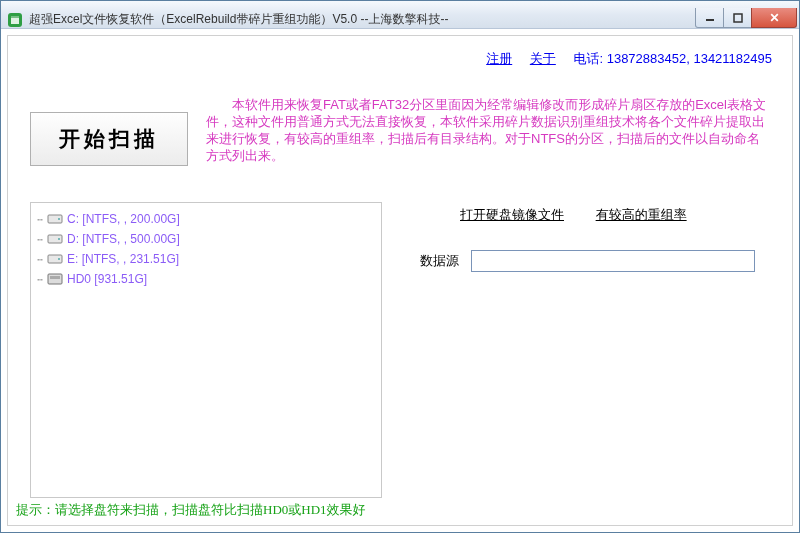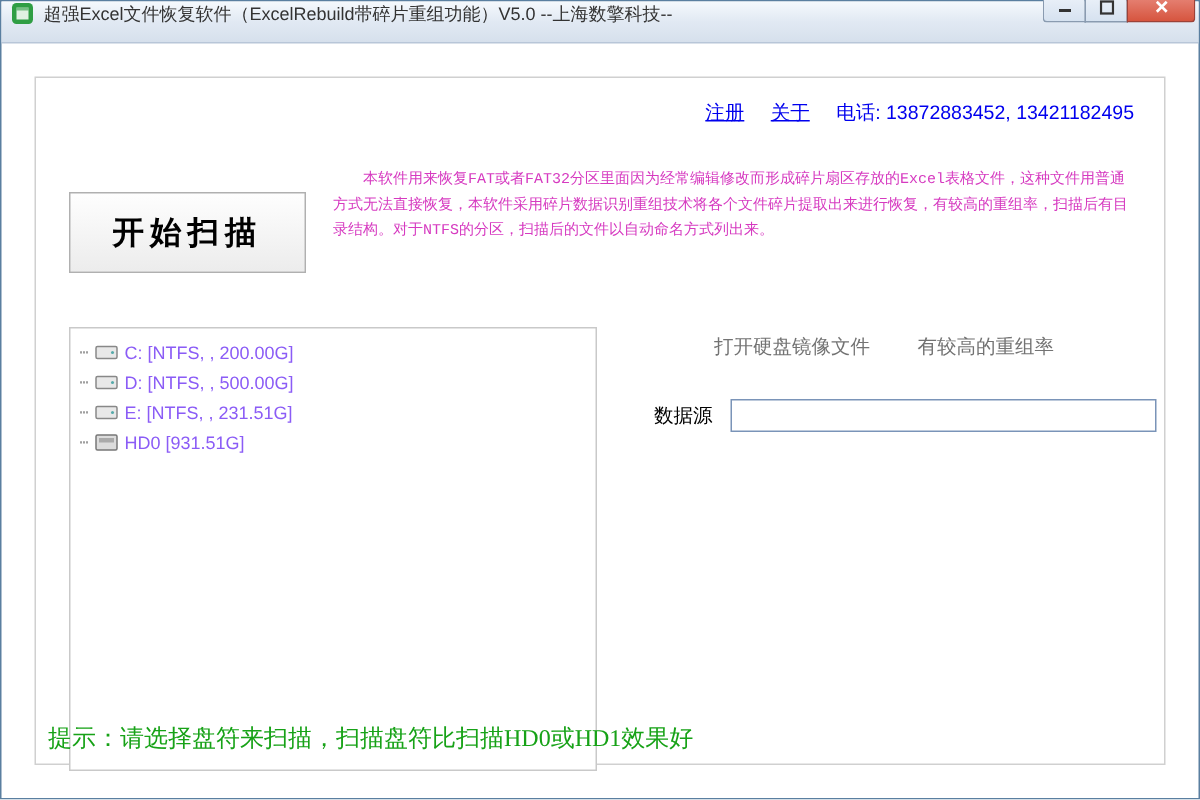--- a/index.html
+++ b/index.html
@@ -1,46 +1,46 @@
 <!DOCTYPE html>
 <html><head>
 <meta charset="utf-8">
 <style>
   * { box-sizing: border-box; }
   html, body { margin: 0; padding: 0; font-family: "Microsoft YaHei", "SimSun", sans-serif; font-size: 12px; background: #fff; }
   .window { width: 800px; height: 533px; border: 1px solid #5a7fa0; position: relative; background: #fff; }
-  .titlebar { height: 28px; background: linear-gradient(to bottom, #f5f9fd, #e1e9f3, #d6e0ec); display: flex; align-items: flex-start; padding-left: 6px; border-bottom: 1px solid #b8c6d8; }
+  .titlebar { height: 28px; background: linear-gradient(to bottom, #f5f9fd, #e1e9f3, #d6e0ec); display: flex; align-items: flex-end; padding-left: 6px; border-bottom: 1px solid #b8c6d8; }
   .titlebar .app-icon { width: 16px; height: 16px; margin-right: 6px; }
   .titlebar .title-text { flex: 1; color: #333; font-size: 12px; }
   .win-controls { display: flex; height: 20px; margin-right: 2px; margin-top:-6px;}
   .win-btn { width: 29px; height: 20px; border: 1px solid #8a9bb0; border-top:none; margin-left: -1px; display: flex; align-items: center; justify-content: center; background: linear-gradient(to bottom,#eef3fa,#d6e2f0); font-family: Arial; }
   .win-btn.min { border-bottom-left-radius:3px;}
   .win-btn.close { width: 46px; background: linear-gradient(to bottom,#e98c80,#d6553f); color:#fff; border-color:#9c4238; border-bottom-right-radius:3px;}
   .win-btn.max svg, .win-btn.min svg { width:10px; height:10px; }
-  .client { position: absolute; top:28px; left:0; right:0; bottom:0; padding: 22px; }
+  .client { position: absolute; top:28px; left:0; right:0; bottom:0; padding: 6px; }
   .inner-frame { width:100%; height:100%; border:1px solid #d0d0d0; position:relative; background:#fff; }
   .top-links { position:absolute; top:14px; right:20px; color:#0000ee; font-size:13px; }
   .top-links a { color:#0000ee; text-decoration: underline; margin-right: 14px; cursor:pointer; }
   .top-links .phone { color:#0000ee; text-decoration:none; cursor:default; }
   .scan-btn { position:absolute; left:22px; top:76px; width:158px; height:54px; border:1px solid #b0b0b0; background:linear-gradient(to bottom,#fefefe,#ececec); font-size:21px; font-weight:bold; letter-spacing:4px; display:flex; align-items:center; justify-content:center; cursor:pointer; font-family:"SimSun","Microsoft YaHei";text-align:right; }
-  .desc { position:absolute; left:198px; top:60px; right:20px; color:#d63ac0; font-size:10px; line-height:17px; font-family:Liberation Mono, monospace; }
+  .desc { position:absolute; left:198px; top:60px; right:20px; color:#d63ac0; font-size:13px; line-height:17px; font-family:Liberation Sans, sans-serif; }
   .desc .p2 { color:#0000ee; }
   .tree-box { position:absolute; left:22px; top:166px; width:352px; height:296px; border:1px solid #c9c9c9; padding:6px 4px; background:#fff; }
   .tree-row { height:20px; display:flex; align-items:center; gap:4px; padding-left:2px; cursor:pointer; }
   .tree-row .dots { color:#999; letter-spacing:0px; font-family:monospace; font-size:10px; }
   .tree-row .drive-icon { width:16px; height:14px; }
   .tree-row .label { color:#8b5cf6; font-size:12px; }
   .mid-links { position:absolute; left:452px; top:170px; font-size:13px; }
-  .mid-links a { color:#737373; margin-right:28px; cursor:pointer; }
+  .mid-links a { color:#000000; text-decoration:underline; margin-right:28px; cursor:pointer; }
   .ds-row { position:absolute; left:412px; top:214px; display:flex; align-items:center; }
   .ds-row .lbl { color:#000; font-size:13px; margin-right:12px; }
   .ds-row input { width:284px; height:22px; border:1px solid #7a94b8; background:#fff; padding:2px 4px; font-size:12px; }
   .adv-row { position:absolute; left:444px; top:290px; display:flex; align-items:center; font-size:13px; color:#000; }
   .adv-row input { margin-right:6px; width:14px; height:14px; }
-  .hint { position:absolute; left:8px; bottom:6px; color:#17a217; font-size:16px; font-family:"SimSun";margin-top:48px; }
+  .hint { position:absolute; left:8px; bottom:6px; color:#17a217; font-size:13px; font-family:"SimSun";margin-top:48px; }
 </style>
 </head>
 <body>
 
 <div class="window">
   <div class="titlebar">
     <span class="app-icon">
       <svg viewBox="0 0 16 16">
           <rect x="1" y="1" width="14" height="14" rx="3" fill="#2f9e44"></rect>
           <rect x="4" y="4" width="8" height="8" fill="#fff" opacity="0.85"></rect>

